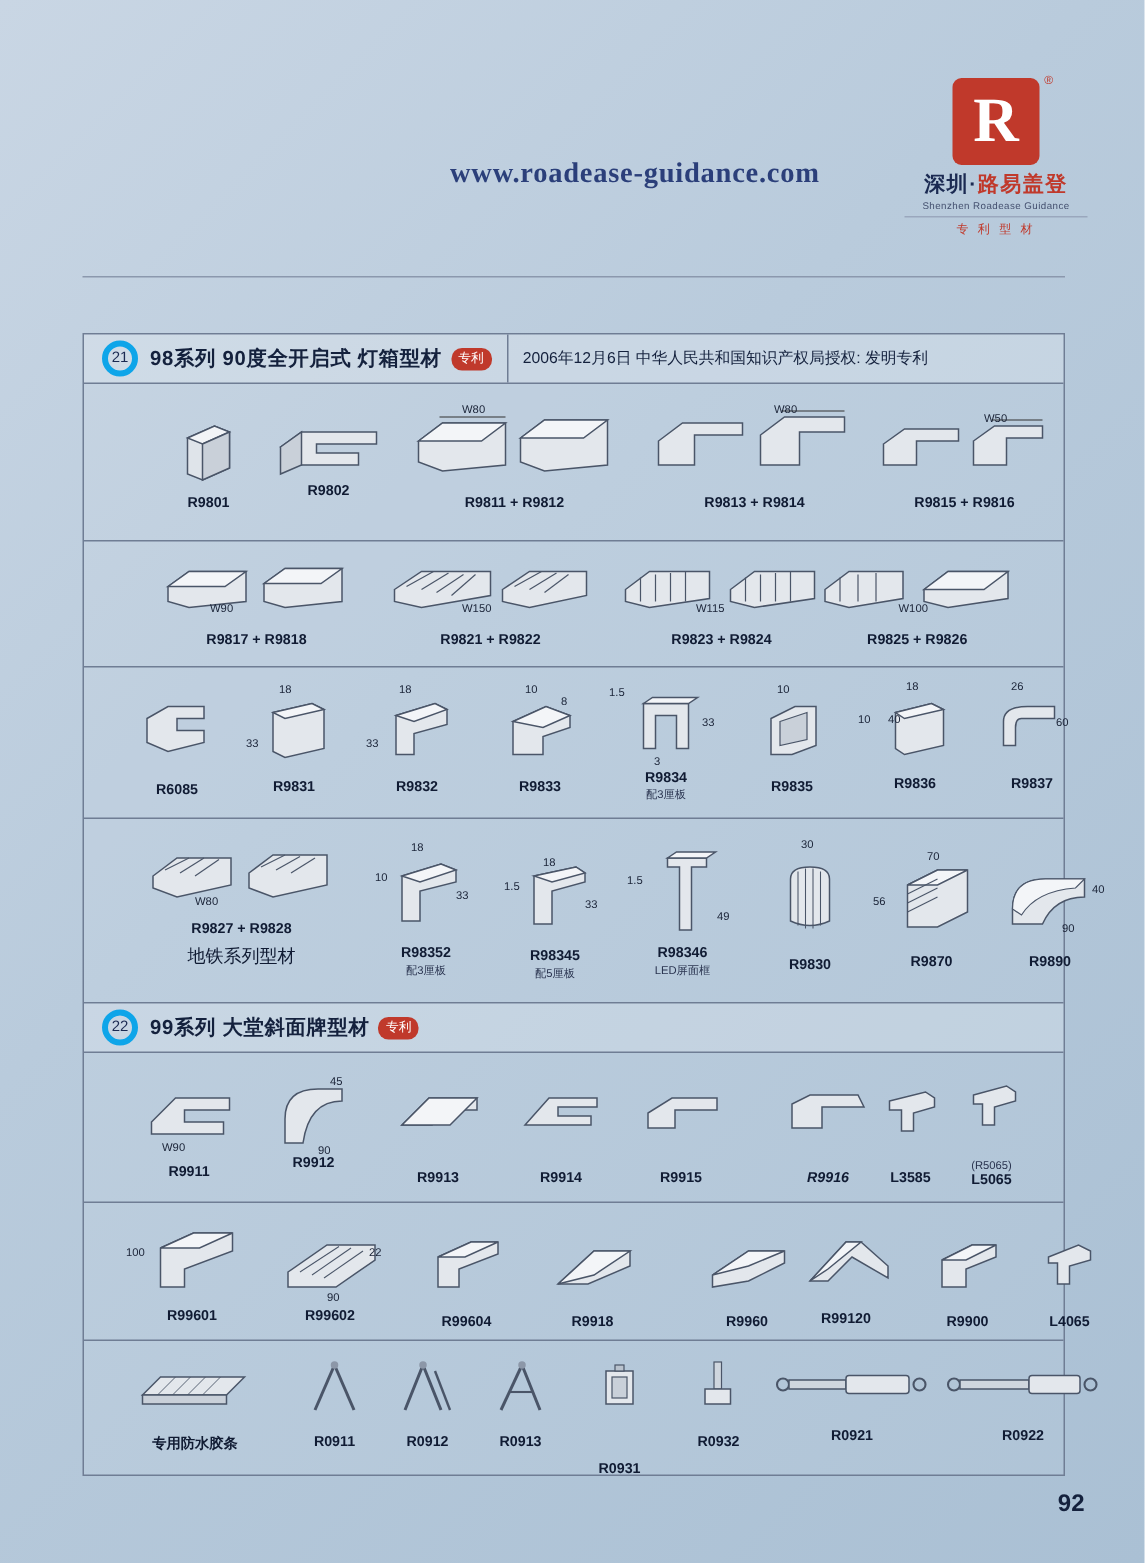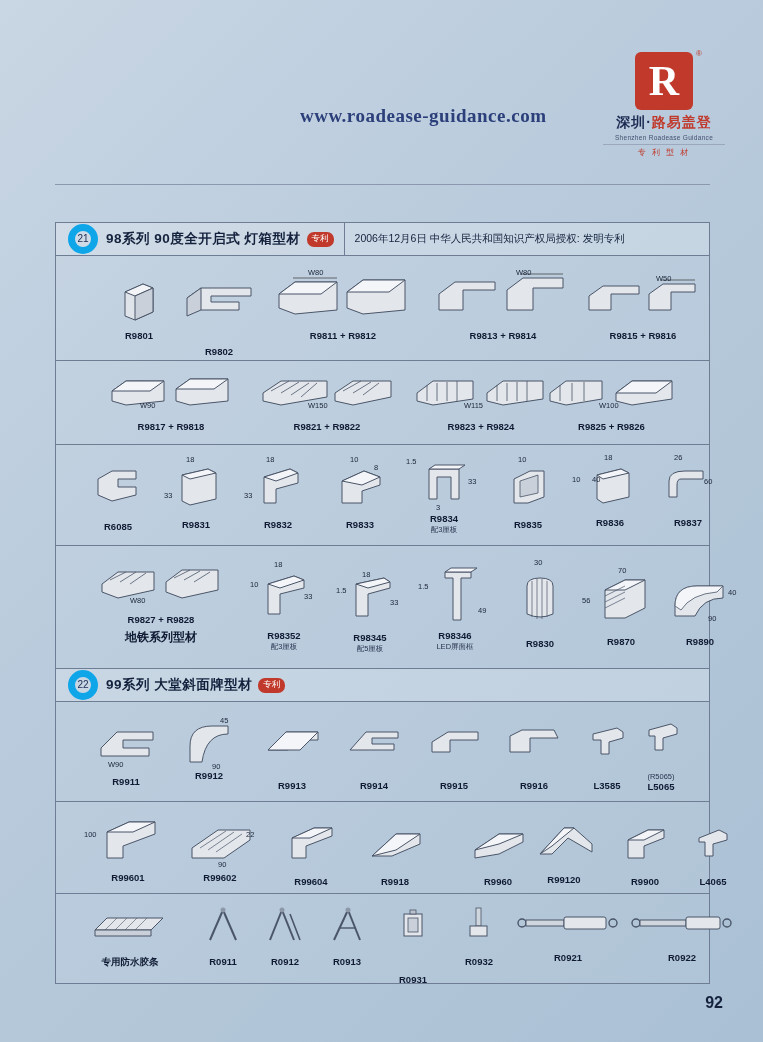--- a/index.html
+++ b/index.html
@@ -59,21 +59,21 @@
     position:absolute;left:55px;top:222px;width:653px;height:760px;
     border:1px solid #6f7d94;background:rgba(255,255,255,0.06);
   }
   .title-bar{
     position:relative;height:32px;
     border-bottom:1px solid #6f7d94;
     display:flex;align-items:center;
     background:rgba(255,255,255,0.18);
   }
   .tnum{
-    display:inline-block;width:16px;height:16px;border:7px solid #0ea5e9;
+    display:inline-block;width:16px;height:16px;border:4px solid #0ea5e9;
     border-radius:50%;font-size:10px;line-height:15px;text-align:center;
     color:#1b2a52;margin-left:12px;margin-right:8px;
   }
   .ttext{
     font-size:13.5px;font-weight:bold;color:#14213d;letter-spacing:.5px;
   }
   .patent{
     display:inline-block;margin-left:6px;background:#c0392b;color:#fff;
     font-size:8.5px;border-radius:7px;padding:1.5px 5px;
     vertical-align:middle;
@@ -91,21 +91,21 @@
   .row.last{border-bottom:none;}
   .cell{
     position:absolute;text-align:center;
   }
   .lbl{
     font-size:9.5px;font-weight:bold;color:#101b33;white-space:nowrap;
   }
   .sub{
     font-size:7.5px;color:#2a3450;white-space:nowrap;margin-top:1px;
   }
-  .big-lbl{font-size:12px;font-weight:bold;color:#101b33;}
+  .big-lbl{font-size:12px;font-weight:normal;color:#101b33;}
   .dim{
     position:absolute;font-size:7.5px;color:#1b2438;
   }
   .pnum{
     position:absolute;right:40px;bottom:30px;
     font-size:16px;font-weight:bold;color:#14213d;
   }
   svg{display:block;}
   .shape{margin:0 auto;}
 </style>
@@ -150,21 +150,21 @@
           <polygon points="18,18 36,10 36,34 18,42" fill="#c9d0d9" stroke="#4a5568" stroke-width="1"></polygon>
         </svg>
         <div class="lbl" style="margin-top:8px;">R9801</div>
       </div>
 
       <div class="cell" style="left:118px;top:22px;width:90px;">
         <svg class="shape" width="76" height="44" viewBox="0 0 76 44">
           <polygon points="6,20 20,10 70,10 70,18 30,18 30,24 58,24 58,32 20,32" fill="#e3e7ec" stroke="#4a5568" stroke-width="1"></polygon>
           <polygon points="6,20 20,10 20,32 6,38" fill="#c9d0d9" stroke="#4a5568" stroke-width="1"></polygon>
         </svg>
-        <div class="lbl" style="margin-top:24px;">R9802</div>
+        <div class="lbl" style="margin-top:0;">R9802</div>
       </div>
 
       <div class="cell" style="left:212px;top:14px;width:150px;">
         <svg class="shape" width="140" height="54" viewBox="0 0 140 54">
           <polygon points="6,24 22,12 64,12 64,40 22,44 6,38" fill="#e3e7ec" stroke="#4a5568" stroke-width="1"></polygon>
           <polygon points="6,24 22,12 64,12 48,24" fill="#f3f5f8" stroke="#4a5568" stroke-width="1"></polygon>
           <polygon points="74,22 90,10 132,10 132,40 90,44 74,38" fill="#e3e7ec" stroke="#4a5568" stroke-width="1"></polygon>
           <polygon points="74,22 90,10 132,10 116,22" fill="#f3f5f8" stroke="#4a5568" stroke-width="1"></polygon>
           <line x1="20" y1="8" x2="64" y2="8" stroke="#333" stroke-width=".7"></line>
         </svg>
@@ -481,21 +481,21 @@
         <div class="lbl" style="margin-top:18px;">R9914</div>
       </div>
 
       <div class="cell" style="left:358px;top:20px;width:80px;">
         <svg class="shape" width="64" height="40" viewBox="0 0 64 40">
           <polygon points="10,30 10,20 26,10 56,10 56,18 28,18 28,30" fill="#e3e7ec" stroke="#4a5568" stroke-width="1"></polygon>
         </svg>
         <div class="lbl" style="margin-top:18px;">R9915</div>
       </div>
 
-      <div class="cell" style="left:438px;top:20px;width:80px;">
+      <div class="cell" style="left:456px;top:20px;width:80px;font-style:italic;">
         <svg class="shape" width="64" height="40" viewBox="0 0 64 40">
           <polygon points="8,30 8,14 20,8 52,8 56,16 28,16 28,30" fill="#e3e7ec" stroke="#4a5568" stroke-width="1"></polygon>
         </svg>
         <div class="lbl" style="margin-top:18px;">R9916</div>
       </div>
 
       <div class="cell" style="left:520px;top:20px;width:62px;">
         <svg class="shape" width="48" height="40" viewBox="0 0 48 40">
           <polygon points="10,12 34,6 40,10 40,16 26,20 26,32 18,32 18,18 10,18" fill="#e3e7ec" stroke="#4a5568" stroke-width="1"></polygon>
         </svg>

